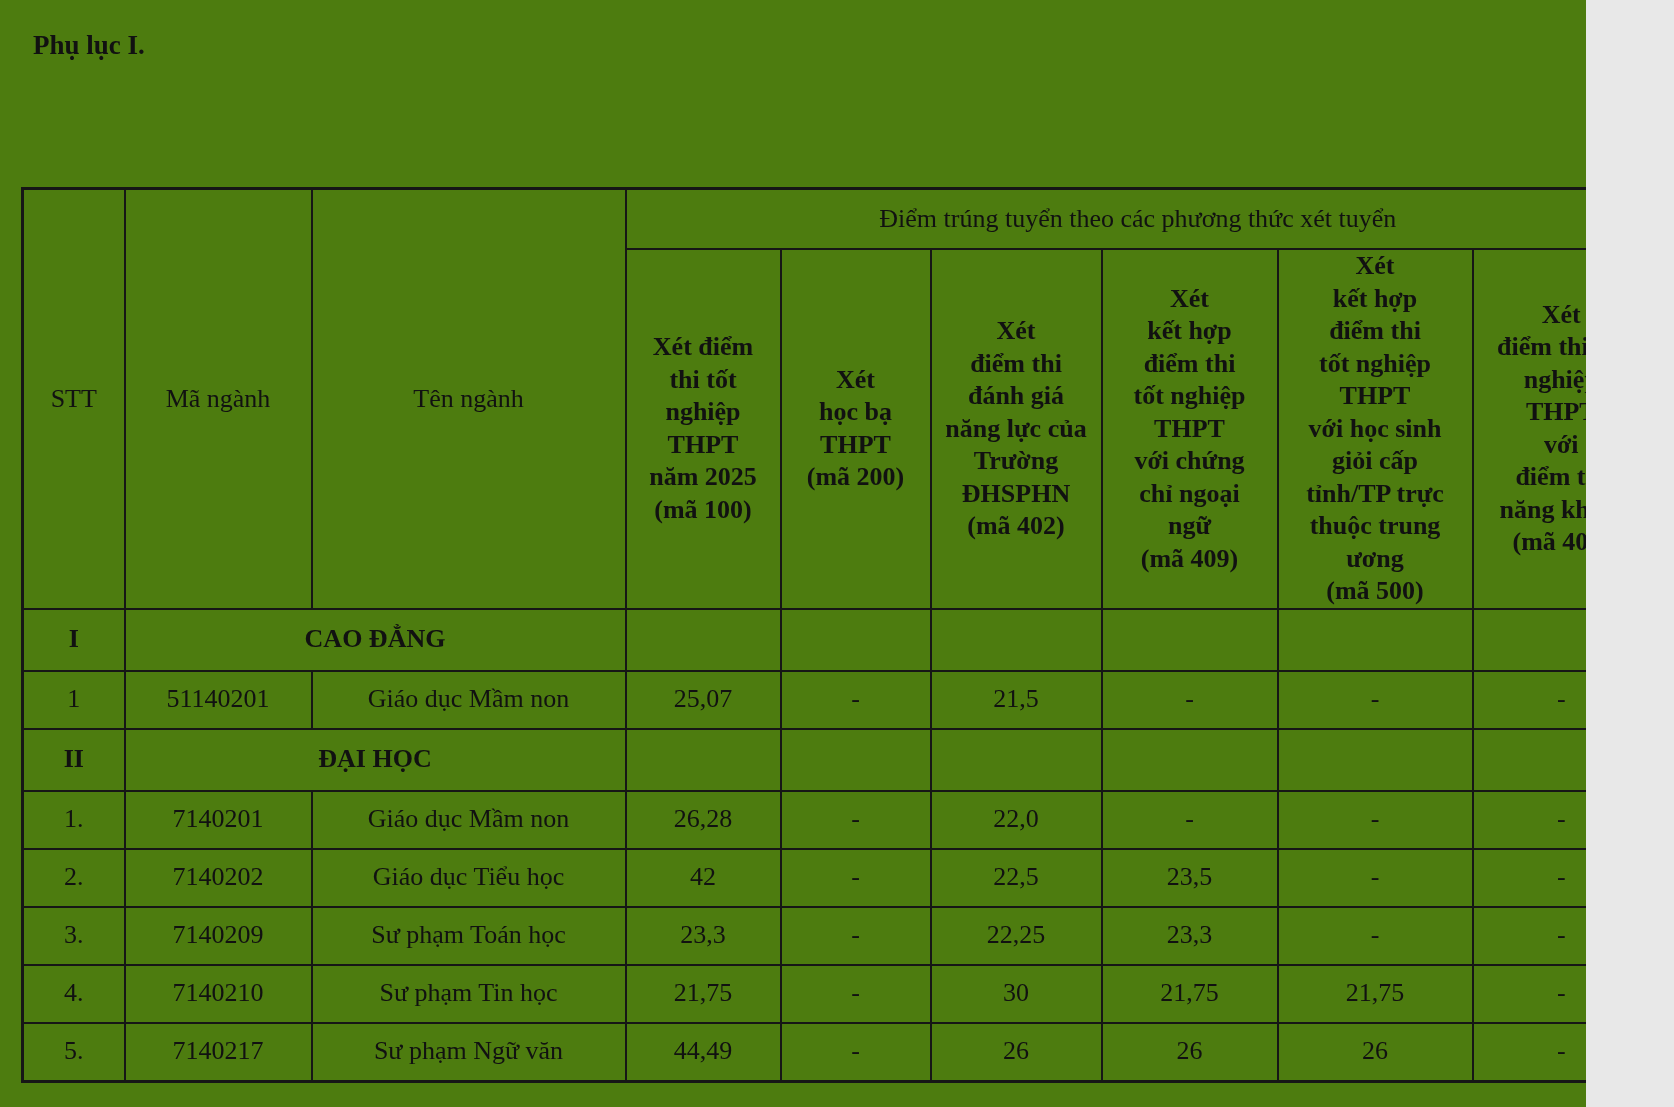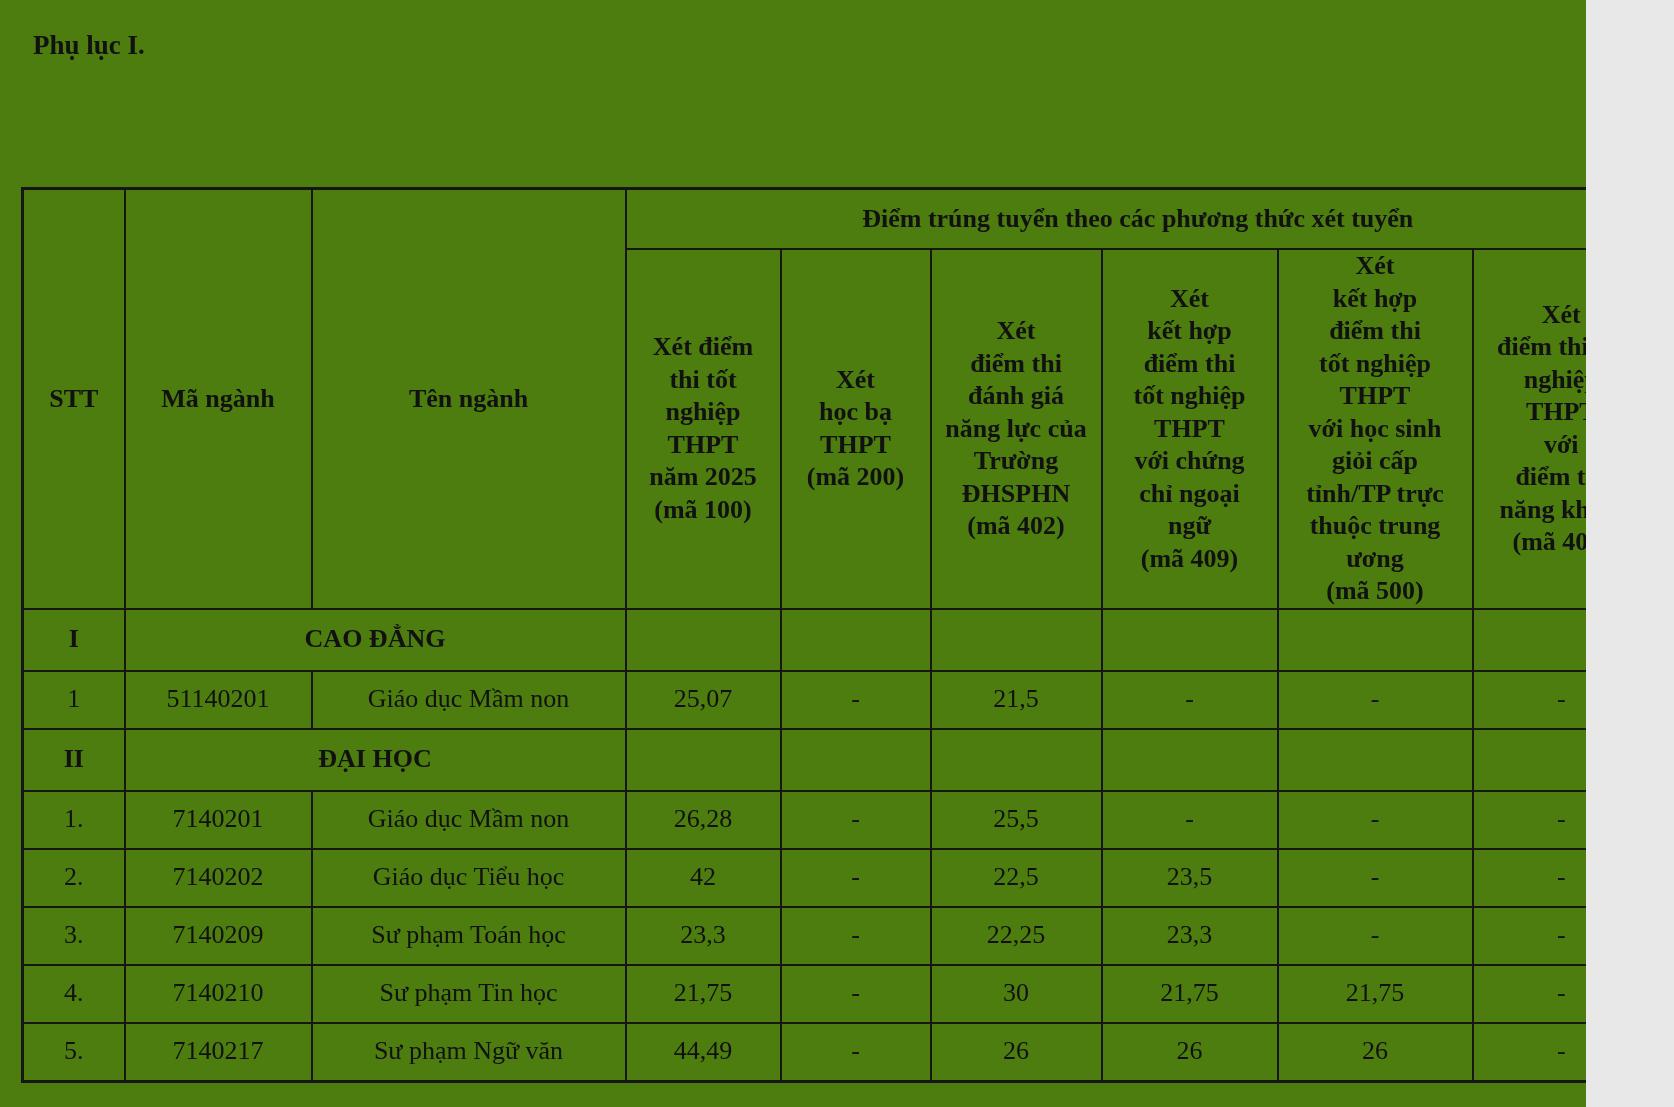--- a/index.html
+++ b/index.html
@@ -28,21 +28,21 @@
   }
   table.scores,table.scores th,table.scores td{
     border:2px solid #161616;
   }
   table.scores{border-width:3px;}
   table.scores th,table.scores td{
     padding:0;vertical-align:middle;text-align:center;
     font-size:26px;line-height:1.25;
     overflow:hidden;
   }
-  tr.hdr-top th{height:58px;font-weight:bold;}
+  tr.hdr-top th{height:58px;font-weight:normal;}
   th.group-th{font-size:27px;}
   tr.hdr-methods th{height:338px;font-family:Liberation Serif, serif;}
   th.base-th{font-weight:bold;font-size:27px;margin-top:6px;}
   th.method-th{
     font-weight:bold;font-size:24px;line-height:1.26;
     white-space:pre-line;vertical-align:middle;
   }
   tbody td{border-top-width:3px;border-bottom-width:3px;}
   tr.section-row td{height:60px;}
   tr.section-row td.no-cell{font-weight:bold;}
@@ -162,21 +162,21 @@
         <td></td>
         <td></td>
       </tr>
 
       <tr class="data-row">
         <td>1.</td>
         <td>7140201</td>
         <td class="name-cell">Giáo dục Mầm non</td>
         <td>26,28</td>
         <td>-</td>
-        <td>25,5</td>
+        <td>22,0</td>
         <td>-</td>
         <td>-</td>
         <td>-</td>
       </tr>
 
       <tr class="data-row">
         <td>2.</td>
         <td>7140202</td>
         <td class="name-cell">Giáo dục Tiểu học</td>
         <td>42</td>

